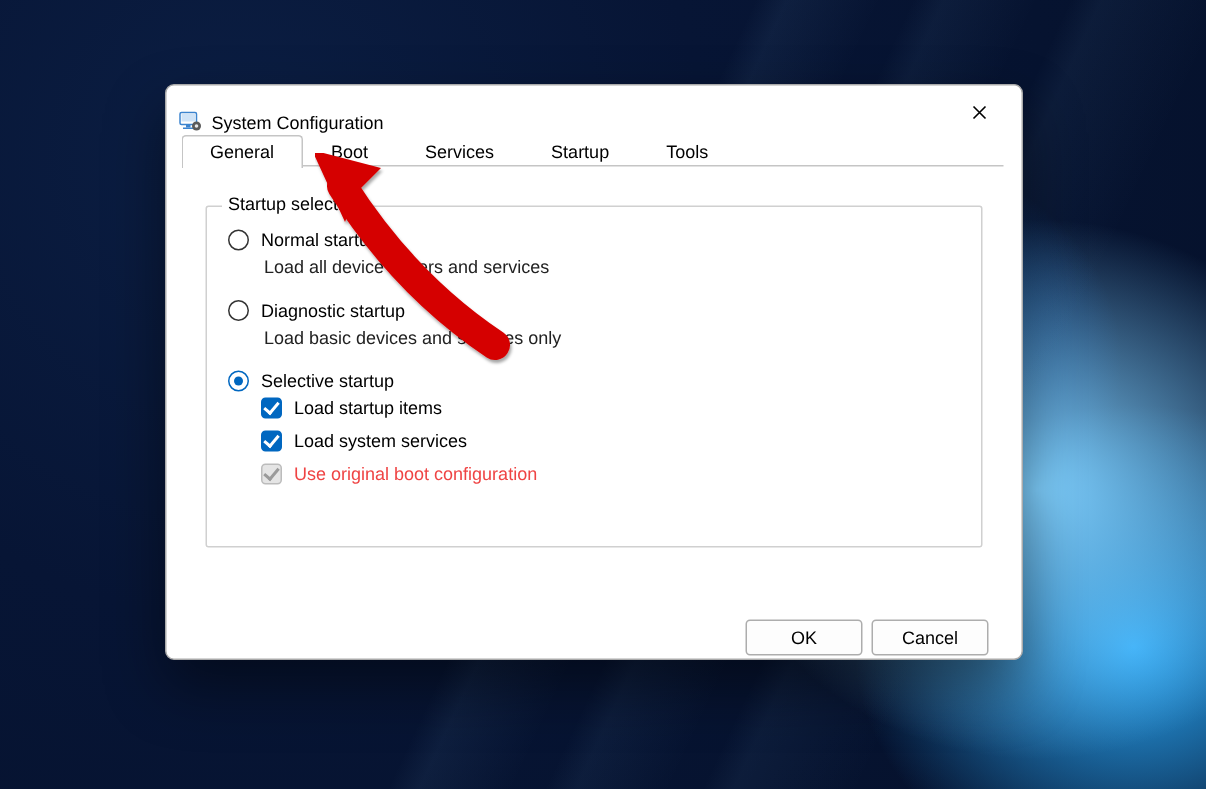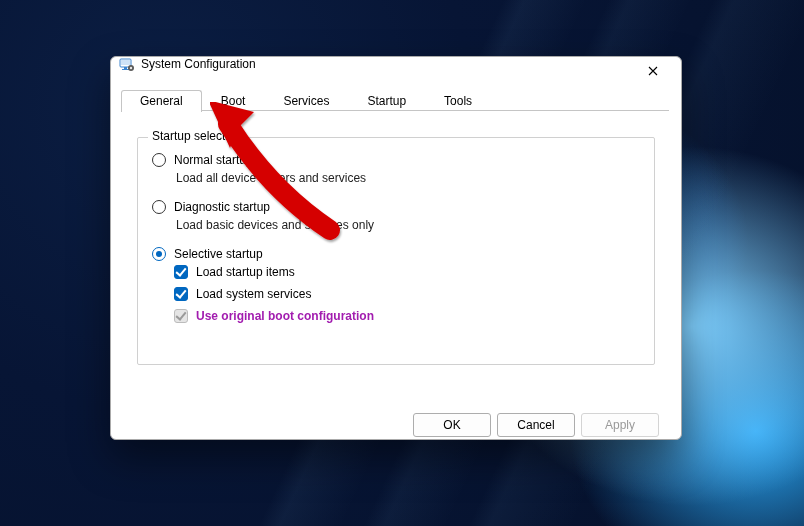--- a/index.html
+++ b/index.html
@@ -31,21 +31,21 @@
   .window {
     position: absolute;
     left: 110px; top: 56px;
     width: 570px; height: 382px;
     background: #fff;
     border: 1px solid #aaa;
     border-radius: 6px;
     box-shadow: 0 18px 40px rgba(0,0,0,0.45);
   }
   .titlebar {
-    display: flex; align-items: flex-start;
+    display: flex; align-items: flex-end;
     height: 32px;
     padding: 0 8px 0 8px;
   }
   .titlebar .app-icon {
     width: 16px; height: 16px;
     margin-right: 6px;
   }
   .titlebar .title {
     flex: 0 0 auto;
     font-size: 12px;
@@ -109,21 +109,21 @@
     margin: 0 0 14px 38px;
     font-size: 12px;
     color: #222;
   }
   .opts { padding-top: 14px; }
   .chk-row {
     display: flex; align-items: center;
     margin: 0 0 8px 36px;
     gap: 8px;
   }
-  .chk-row.disabled { color: #a21caf; font-weight: bold; }
+  .chk-row.disabled { color: #ef4444; }
   
   .radio {
     width: 14px; height: 14px;
     border-radius: 50%;
     border: 1px solid #333;
     box-sizing: border-box;
     position: relative;
     flex: none;
   }
   .radio.selected { border-color: #0067c0; }
@@ -256,23 +256,20 @@
     </div>
   </div>
 
   <div class="buttons">
     <div class="btn">
         <span>OK</span>
       </div>
     <div class="btn">
         <span>Cancel</span>
       </div>
-    <div class="btn disabled">
-        <span>Apply</span>
-      </div>
   </div>
 </div>
 
 <svg class="arrow" viewBox="0 0 200 160">
   <defs>
     <filter id="ds" x="-20%" y="-20%" width="140%" height="140%">
       <feDropShadow dx="1" dy="2" stdDeviation="1.2" flood-color="#000" flood-opacity="0.35"></feDropShadow>
     </filter>
   </defs>
   <g filter="url(#ds)">

